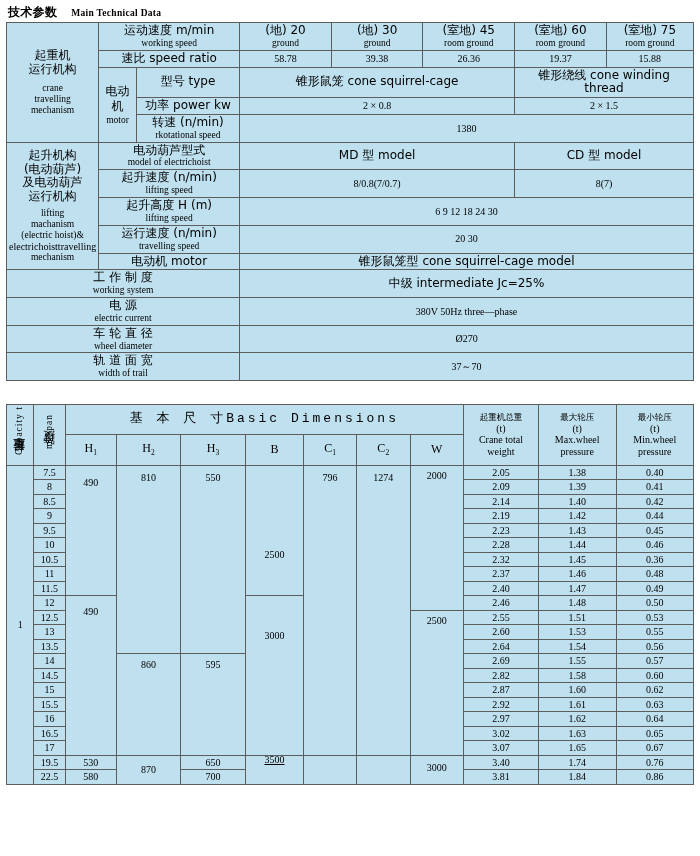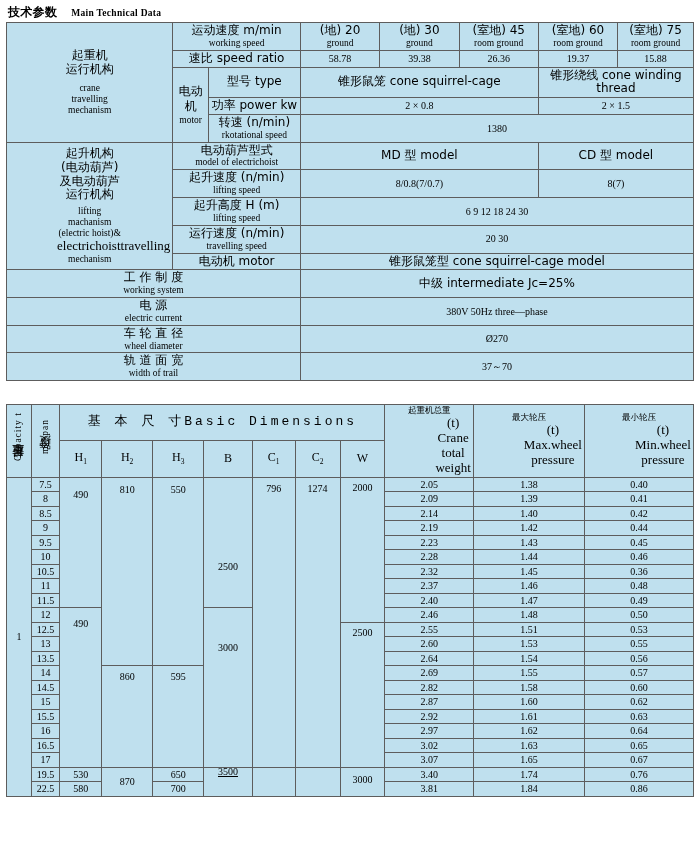--- a/index.html
+++ b/index.html
@@ -49,21 +49,21 @@
   .vert{
     writing-mode:vertical-rl;
     text-orientation:mixed;
     transform:rotate(180deg);
     font-size:10px;
     letter-spacing:1px;
     white-space:nowrap;
     display:inline-block;
   }
   .small{font-size:8.5px;}
-  .tiny{font-size:13px;margin-left:48px;}
+  .tiny{font-size:10px;}
   .rowtxt{font-size:10px;}
 </style>
 </head>
 <body>
 
 <div class="page">
 
   <div class="doc-title">
     <span class="cn">技术参数</span><span class="en">Main  Technical  Data</span>
   </div>

